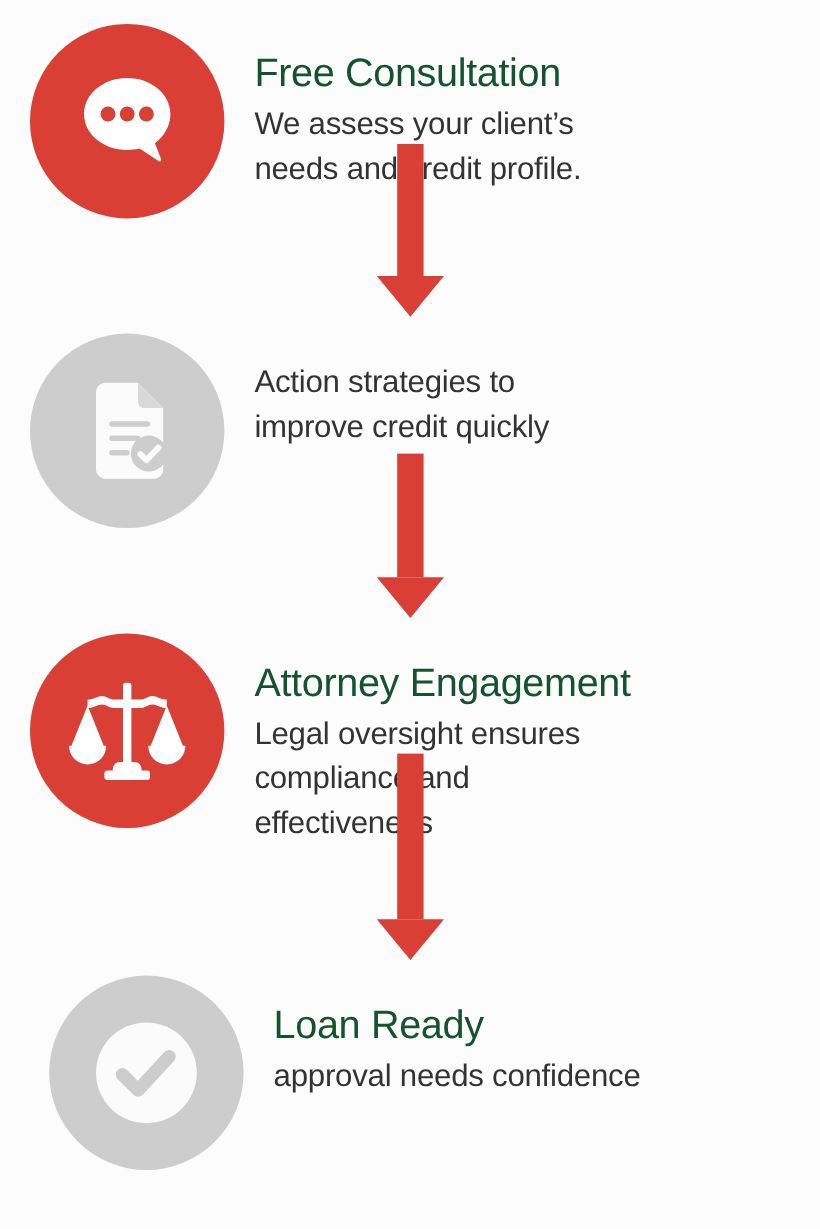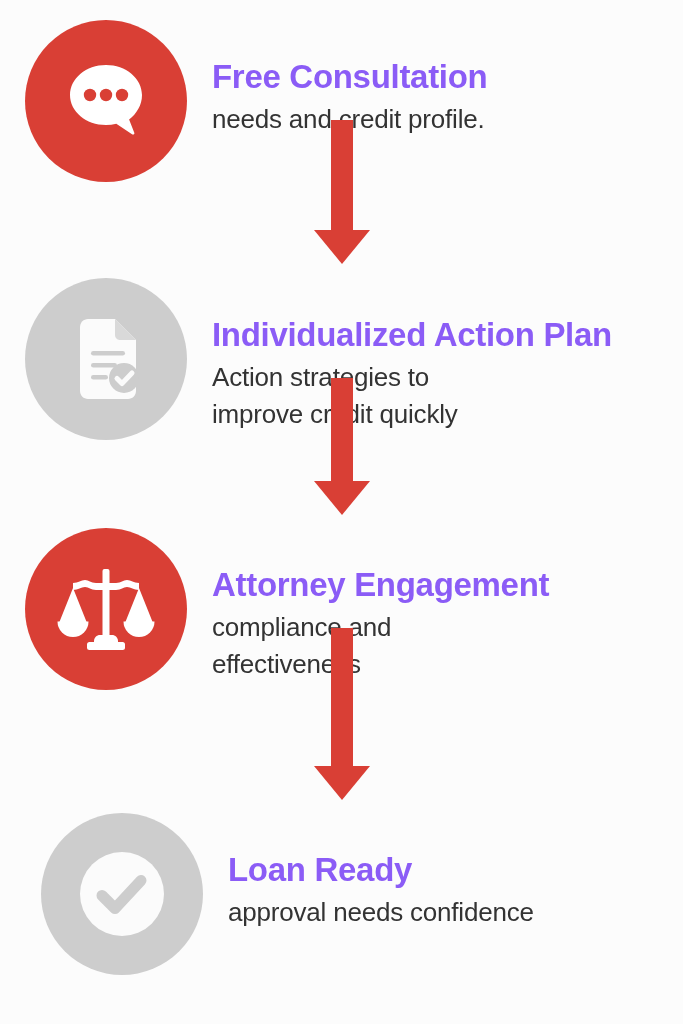--- a/index.html
+++ b/index.html
@@ -82,25 +82,25 @@
   .conn-3 { top: 628px; }
   .conn-3 .shaft { height: 138px; }
 
   
   .text-col {
     flex: 1 1 auto;
     padding-top: 22px;
     padding-right: 24px;
   }
   .step-title {
-    margin: 16px 0 4px 0;
+    margin: 0 0 4px 0;
     font-size: 33px;
     line-height: 1.18;
-    font-weight: bold;
-    color: #8b5cf6;
+    font-weight: normal;
+    color: #14532d;
     letter-spacing: -0.3px;
   }
   .step-desc {
     margin: 0;
     font-size: 26px;
     line-height: 1.42;
     color: #333333;
     letter-spacing: -0.2px;
   }
   .step-desc .line { display: block; }
@@ -134,20 +134,21 @@
             <circle cx="64" cy="42" r="6.2" fill="#d93f35"></circle>
           </svg>
         </span>
       </div>
     </div>
     <div class="text-col">
       <h2 class="step-title">
         <span class="line">Free Consultation</span>
       </h2>
       <p class="step-desc">
+        <span class="line">We assess your client’s</span>
         <span class="line">needs and credit profile.</span>
       </p>
     </div>
   </div>
 
   <div class="step step-2">
     <div class="badge-col">
       <div class="badge gray">
         <span>
           <svg width="92" height="92" viewBox="0 0 92 92" aria-hidden="true">
@@ -156,24 +157,20 @@
             <rect x="31" y="38" width="34" height="4.6" rx="2.3" fill="#cdcdcd"></rect>
             <rect x="31" y="50" width="26" height="4.6" rx="2.3" fill="#cdcdcd"></rect>
             <rect x="31" y="62" width="17" height="4.6" rx="2.3" fill="#cdcdcd"></rect>
             <circle cx="64" cy="65" r="15" fill="#cdcdcd"></circle>
             <path d="M57 65.5l5 5 10-10.5" fill="none" stroke="#fbfbfb" stroke-width="5" stroke-linecap="round" stroke-linejoin="round"></path>
           </svg>
         </span>
       </div>
     </div>
     <div class="text-col">
-      <h2 class="step-title">
-        <span class="line">Individualized</span>
-        <span class="line">Action Plan</span>
-      </h2>
       <p class="step-desc">
         <span class="line">Action strategies to</span>
         <span class="line">improve credit quickly</span>
       </p>
     </div>
   </div>
 
   <div class="step step-3">
     <div class="badge-col">
       <div class="badge red">
@@ -192,20 +189,21 @@
           </svg>
         </span>
       </div>
     </div>
     <div class="text-col">
       <h2 class="step-title">
         <span class="line">Attorney</span>
         <span class="line">Engagement</span>
       </h2>
       <p class="step-desc">
+        <span class="line">Legal oversight ensures</span>
         <span class="line">compliance and</span>
         <span class="line">effectiveness</span>
       </p>
     </div>
   </div>
 
   <div class="step step-4">
     <div class="badge-col">
       <div class="badge gray">
         <span>

